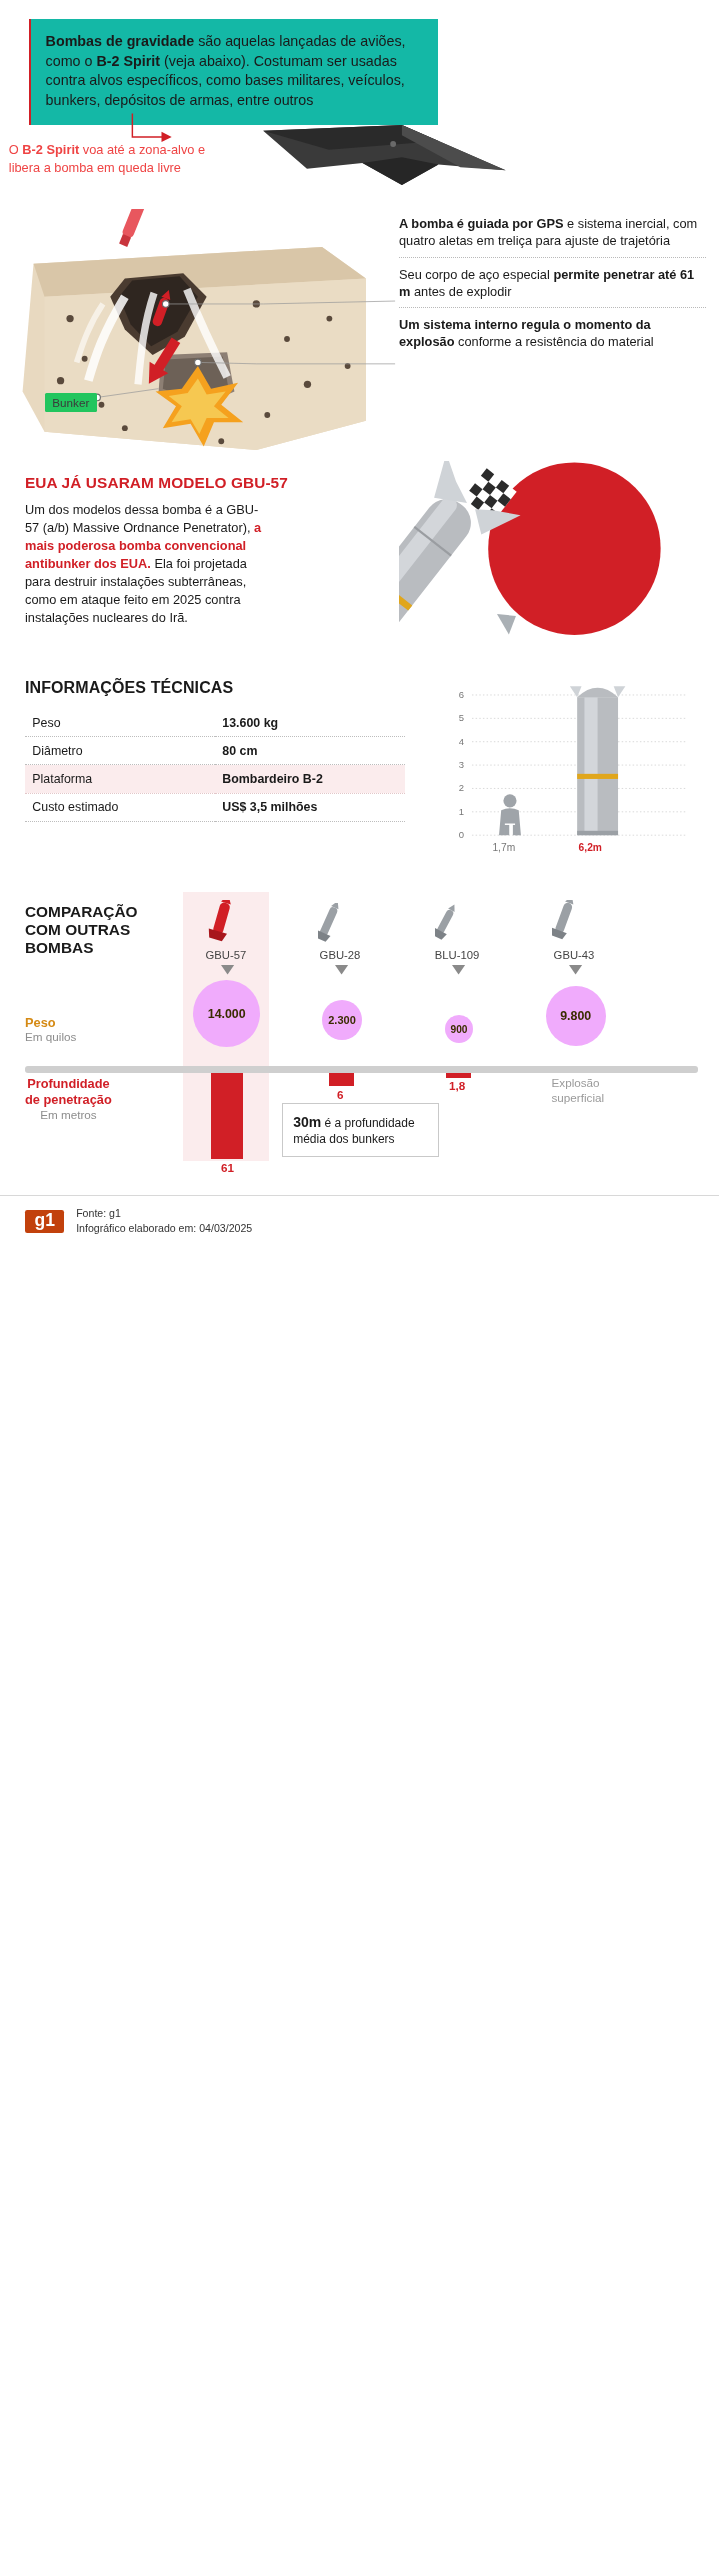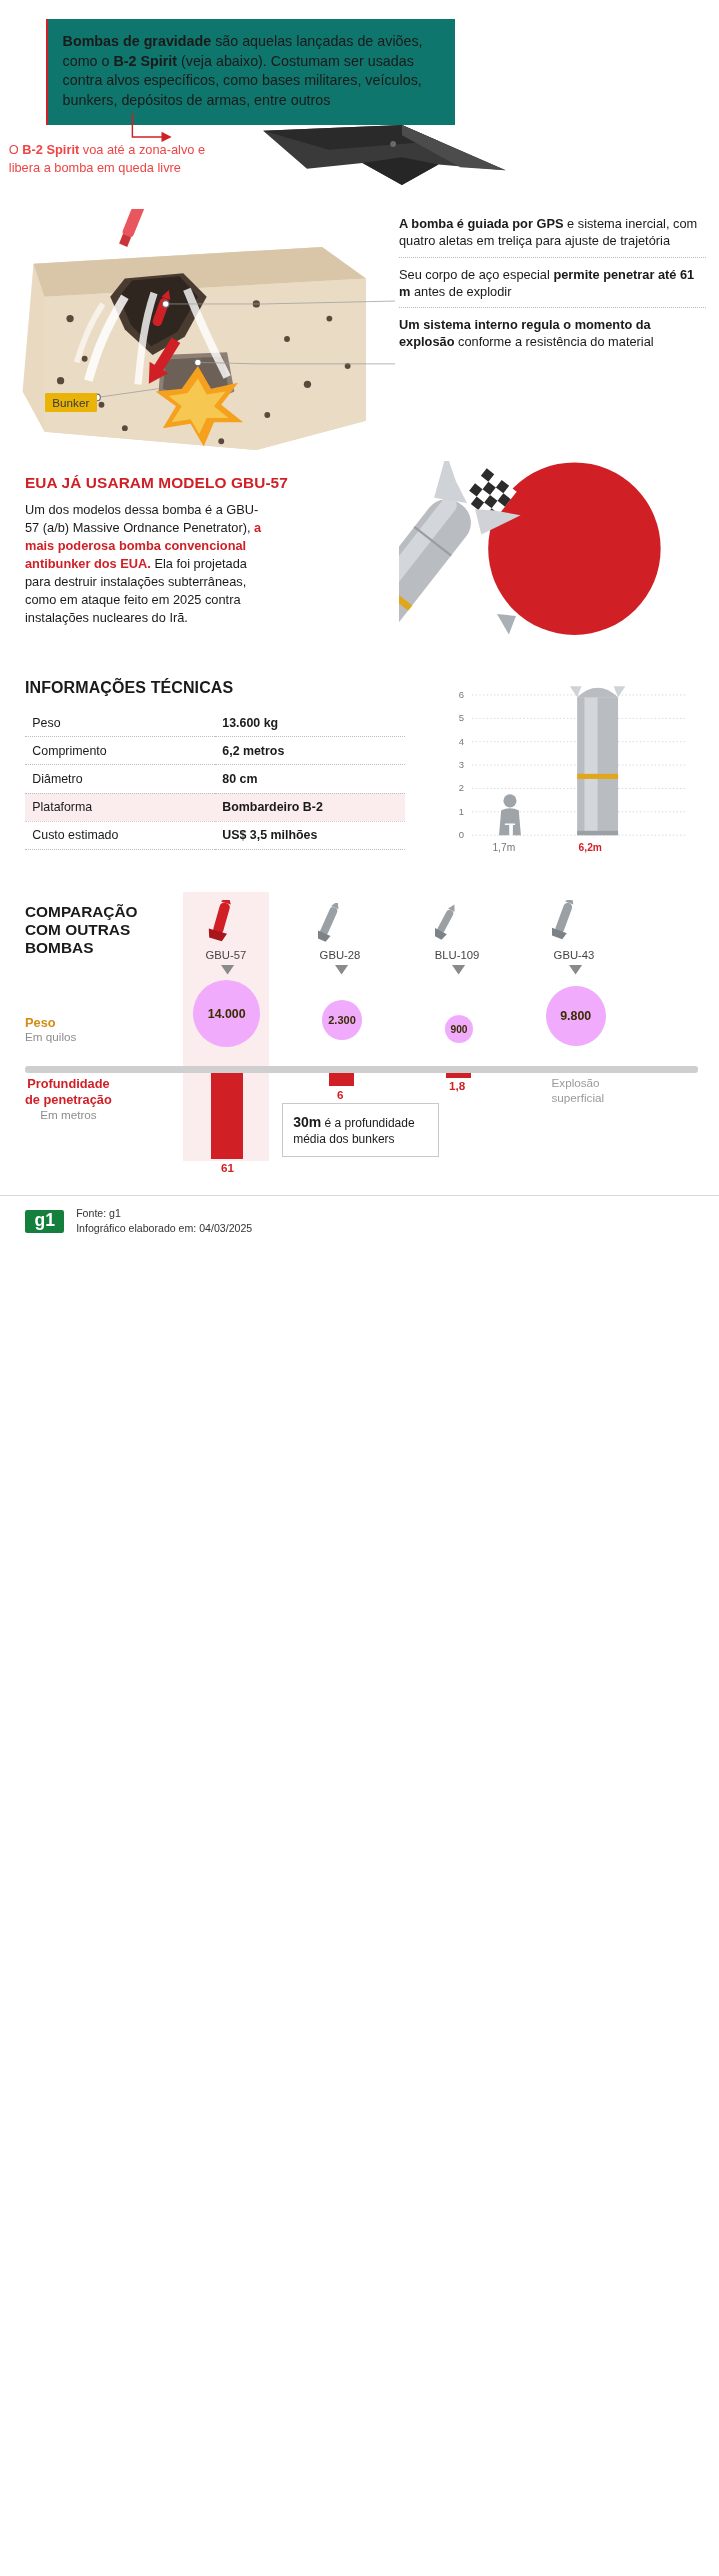--- a/index.html
+++ b/index.html
@@ -24,25 +24,25 @@
     font-size: 18.3px;
     line-height: 1.15;
     color: #6c6c6c;
     margin-top: 7.3px;
     font-weight: normal;
   }
 
   
   .intro-wrap { padding: 19px 25px 0 25px; }
   .intro-box {
-    background: #0f766e;
+    background: #14b8a6;
     border-left: 2.9px solid #d11f26;
     padding: 13px 16px 14.6px 14.6px;
     max-width: 409px;
-    margin-left: 21px;
+    margin-left: 4px;
   }
   .intro-box p {
     font-size: 14.3px;
     line-height: 1.38;
     color: #1a1a1a;
   }
   .b { font-weight: bold; }
 
   
   .b2-section { position: relative; height: 84px; }
@@ -65,21 +65,21 @@
     position: absolute;
     left: 399px; top: 5.8px;
     width: 307px;
   }
   .callout { font-size: 12.8px; line-height: 1.33; padding: 0 0 7.3px 0; }
   .callout + .callout { border-top: 0.7px dotted #b9b9b9; padding-top: 8px; }
 
   .bunker-label {
     position: absolute;
     left: 45px; top: 184px;
-    background: #eab308;
+    background: #22c55e;
     color: #3a3a3a;
     font-size: 11.7px;
     padding: 2.9px 7.3px;
     border-radius: 1.5px;
   }
 
   
   .gbu-section { position: relative; padding: 13px 25px 0 25px; height: 212px; }
   .sec-title {
     color: #d11f26;
@@ -149,21 +149,21 @@
   .note-box .n { font-weight: bold; font-size: 14px; }
 
   
   .footer {
     margin-top: 10.2px;
     border-top: 0.7px solid #d8d8d8;
     padding: 10.2px 25px 13px 25px;
     display: flex; align-items: center; gap: 11.7px;
   }
   .g1 {
-    background: #15803d; color: #fff; font-weight: bold; font-size: 17.5px;
+    background: #c2410c; color: #fff; font-weight: bold; font-size: 17.5px;
     padding: 2.2px 9.5px 3.7px 9.5px; border-radius: 2.2px; line-height: 1;
   }
   .foot-text { font-size: 10.6px; color: #333; line-height: 1.45; }
 
   svg { display: block; }
 </style>
 </head>
 <body>
 
 <div class="page">
@@ -316,24 +316,20 @@
     </svg>
   </div>
 
   <div class="tech">
     <div class="tech-title">INFORMAÇÕES TÉCNICAS</div>
     <table class="specs">
       <tbody>
         <tr>
           <td>Peso</td>
           <td class="val">13.600 kg</td>
-        </tr>
-        <tr>
-          <td>Comprimento</td>
-          <td class="val">6,2 metros</td>
         </tr>
         <tr>
           <td>Diâmetro</td>
           <td class="val">80 cm</td>
         </tr>
         <tr class="hl">
           <td>Plataforma</td>
           <td class="val">Bombardeiro B-2</td>
         </tr>
         <tr>

